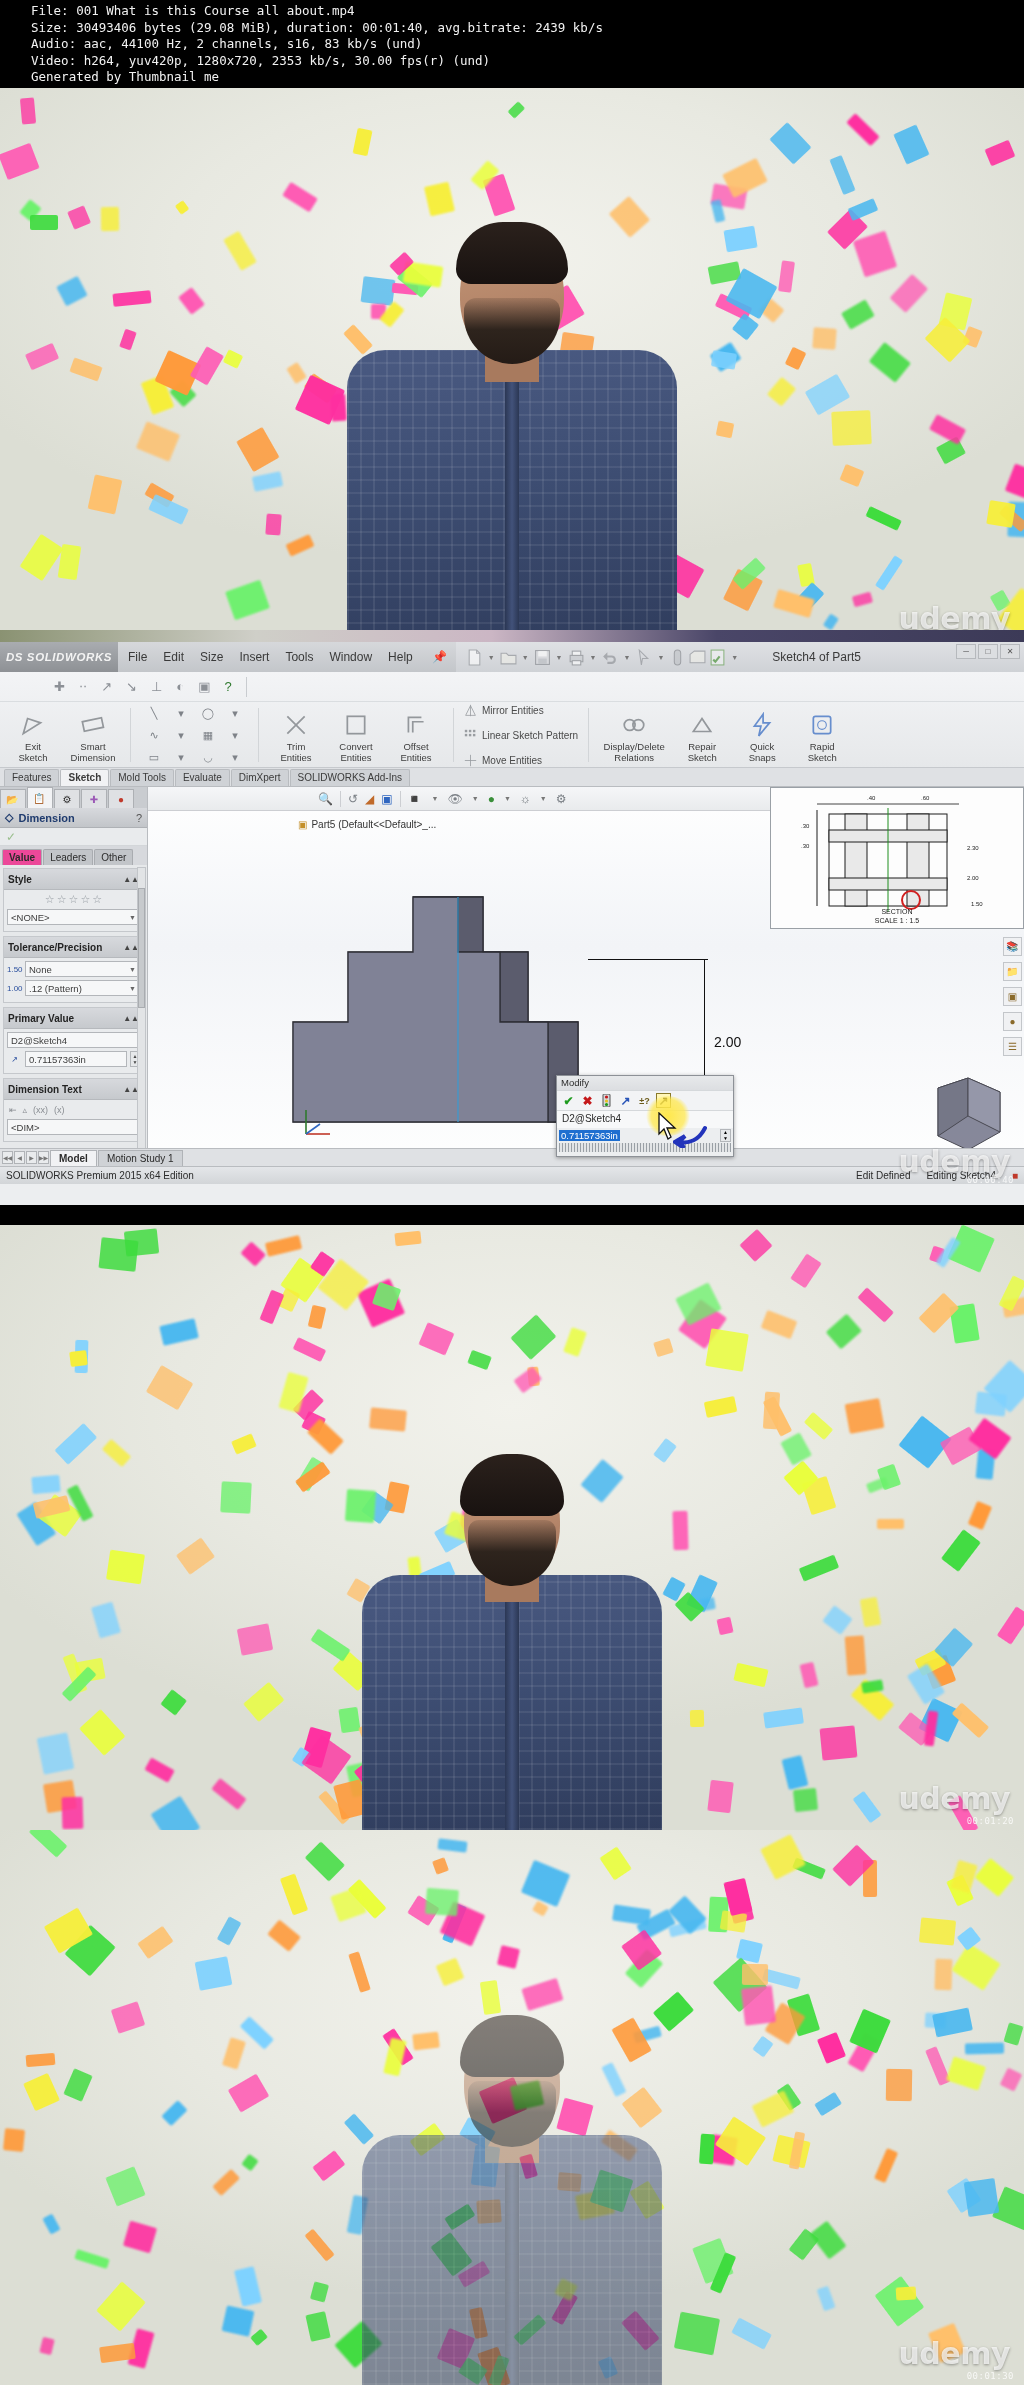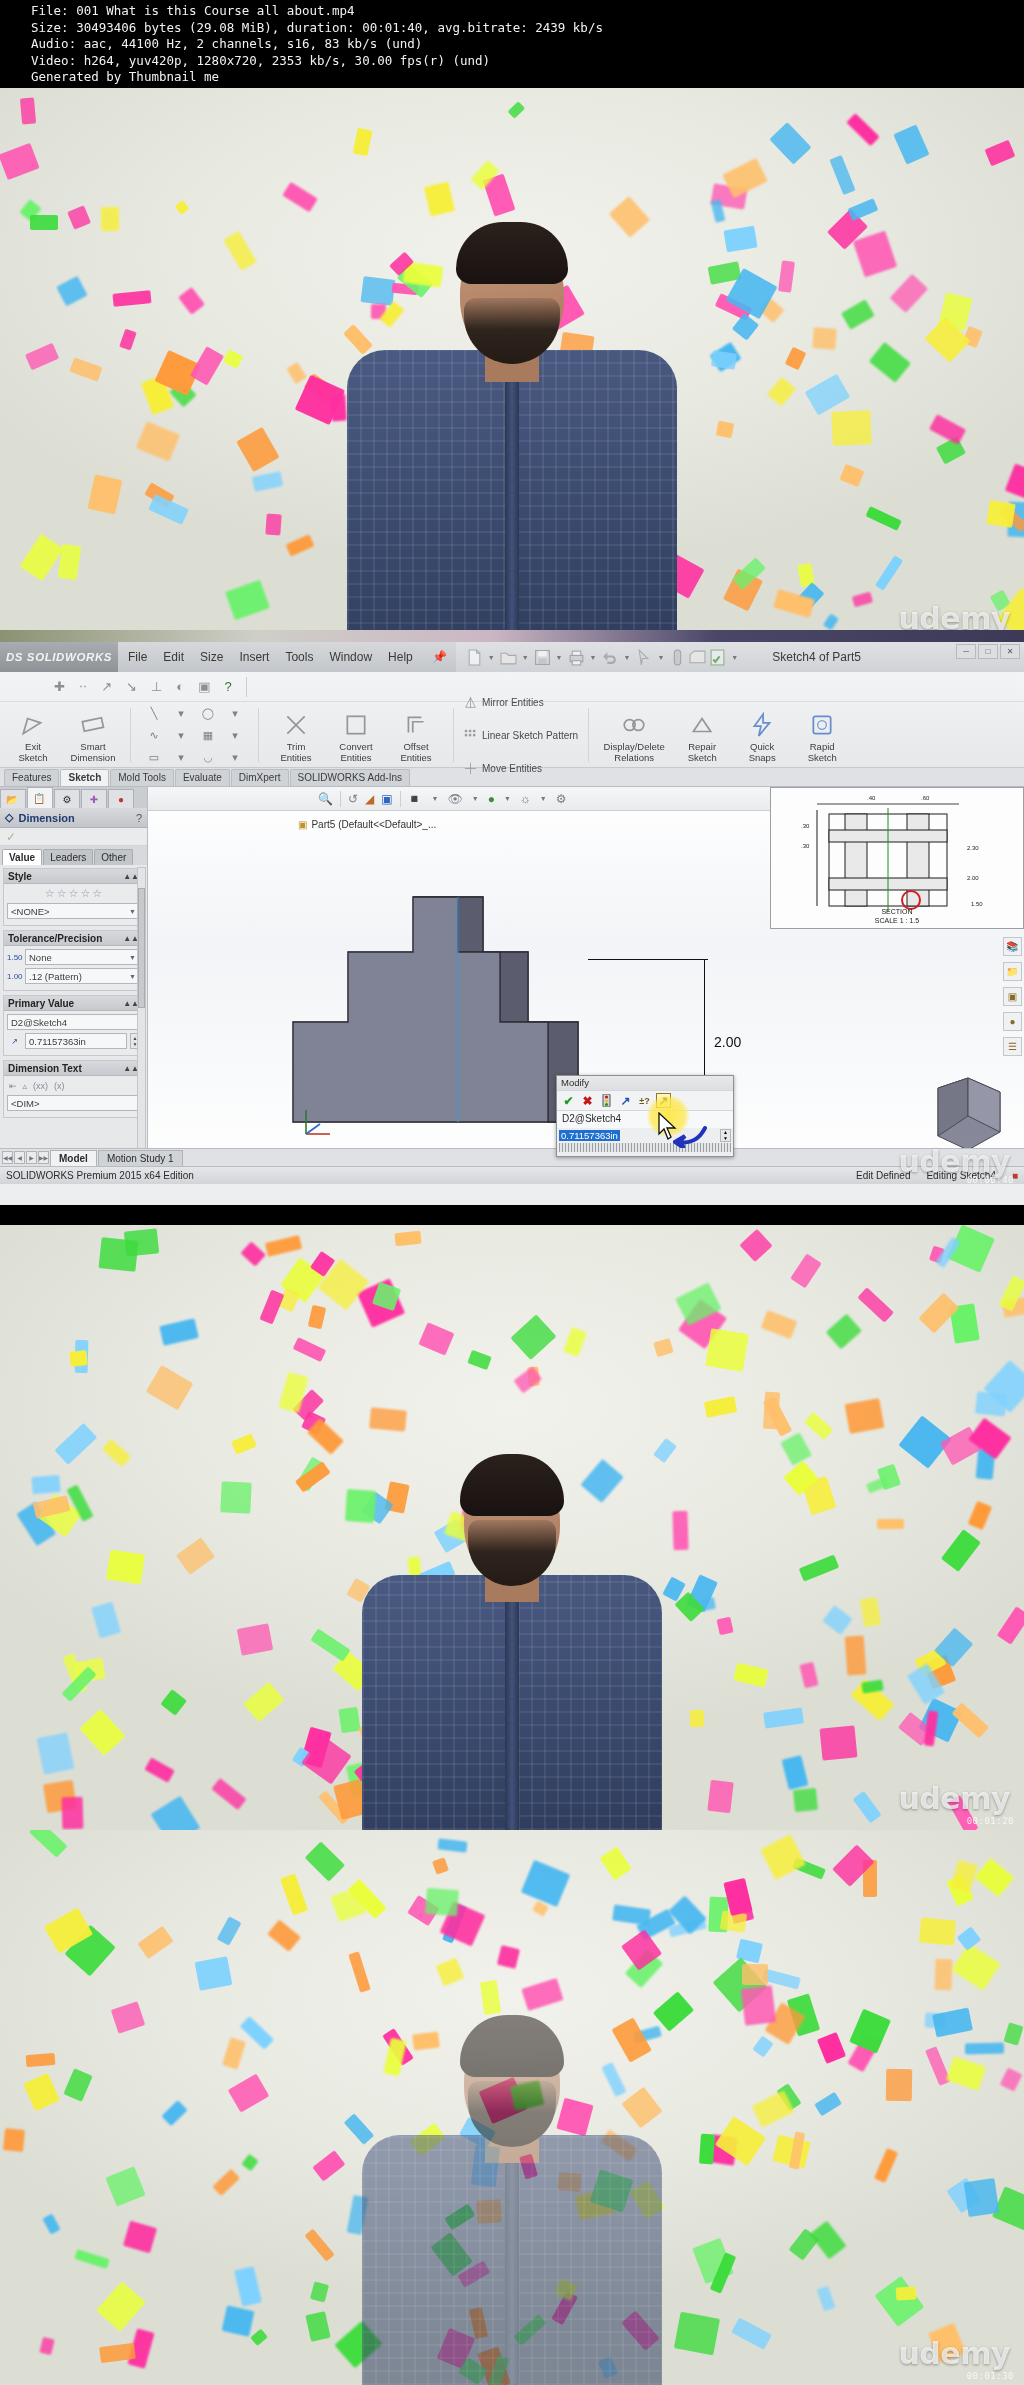--- a/index.html
+++ b/index.html
@@ -152,21 +152,21 @@
   .rb-sep { width:1px; height:20px; background:#c9ccd0; }
   .ribbon-main { display: flex; height: 66px; align-items: stretch; }
   .rb-group { display:flex; align-items:center; padding: 0 6px; gap: 6px; }
   .rb-big {
     width: 54px; text-align:center; font-size: 9.5px; color:#3d3d3d; line-height: 11px;
     display:flex; flex-direction:column; align-items:center; gap:3px; padding-top:5px;
   }
   .rb-big .ic { width: 26px; height: 26px; opacity:.7; }
   .rb-mini-grid { display:grid; grid-template-columns: repeat(4, 26px); grid-auto-rows: 21px; gap:1px; }
   .rb-mini { display:flex; align-items:center; justify-content:center; font-size:11px; color:#7e8288; }
-  .rb-list { display:flex; flex-direction:column; justify-content:center; gap:20px; font-size:10px; color:#4a4a4a;}
+  .rb-list { display:flex; flex-direction:column; justify-content:center; gap:12px; font-size:10px; color:#4a4a4a;}
   .rb-list div { display:flex; align-items:center; gap:5px; }
   .rb-listico { width:13px; height:13px; opacity:.65; }
   .rb-vsep { width:1px; background:#d2d5d8; margin:6px 4px; }
 
   
   .sw-tabs {
     height: 19px; background:#dfe1e4; display:flex; align-items:flex-end;
     font-size: 10px; padding-left: 4px; border-bottom:1px solid #b9bcc0;
   }
   .sw-tab {
@@ -193,25 +193,25 @@
     height:20px; background:linear-gradient(180deg,#d7d9dd,#c2c5c9);
     display:flex; align-items:center; gap:5px; padding:0 5px;
     font-weight:bold; font-size:11px; color:#1f3b6e; border-bottom:1px solid #aeb1b5;
   }
   .pm-title .q { margin-left:auto; color:#555; font-weight:normal; }
   .pm-ok { height:18px; display:flex; align-items:center; padding-left:6px; color:#9bbf8f; font-size:12px;
            border-bottom:1px solid #d3d6d9; background:#e9ebed;}
   .pm-subtabs { display:flex; height:19px; background:#d7d9dd; align-items:flex-end; padding-left:2px; }
   .pm-subtab { padding:2px 6px 2px; background:#c2c5c9; border:1px solid #a9acb0; border-bottom:none;
                font-size:10px; margin-right:1px; border-radius:2px 2px 0 0; }
-  .pm-subtab.active { background:#ffffff; font-weight:bold; }
+  .pm-subtab.active { background:#ec4899; font-weight:bold; }
   .pm-scroll { flex:1; overflow:hidden; background:#e6e8ea; padding:3px; position:relative; }
   .pm-box { background:#e9ebed; border:1px solid #c5c8cc; margin-bottom:4px; }
   .pm-box-hd {
-    height:15px; background:linear-gradient(180deg,#d7d9dd,#c6c9cd);
+    height:21px; background:linear-gradient(180deg,#d7d9dd,#c6c9cd);
     display:flex; align-items:center; padding:0 4px;
     font-weight:bold; font-size:10px; color:#232323; border-bottom:1px solid #b6b9bd;
   }
   .pm-box-hd .chev { margin-left:auto; font-size:8px; color:#444; }
   .pm-box-bd { padding:3px; }
   .pm-star-row { display:flex; gap:2px; justify-content:center; margin-bottom:3px; color:#9aa0a6; font-size:11px; }
   .pm-field {
     height:16px; background:#f6f7f8; border:1px solid #b3b6ba;
     display:flex; align-items:center; padding:0 3px; font-size:9.5px; color:#3c3c3c;
     margin-bottom:3px;

